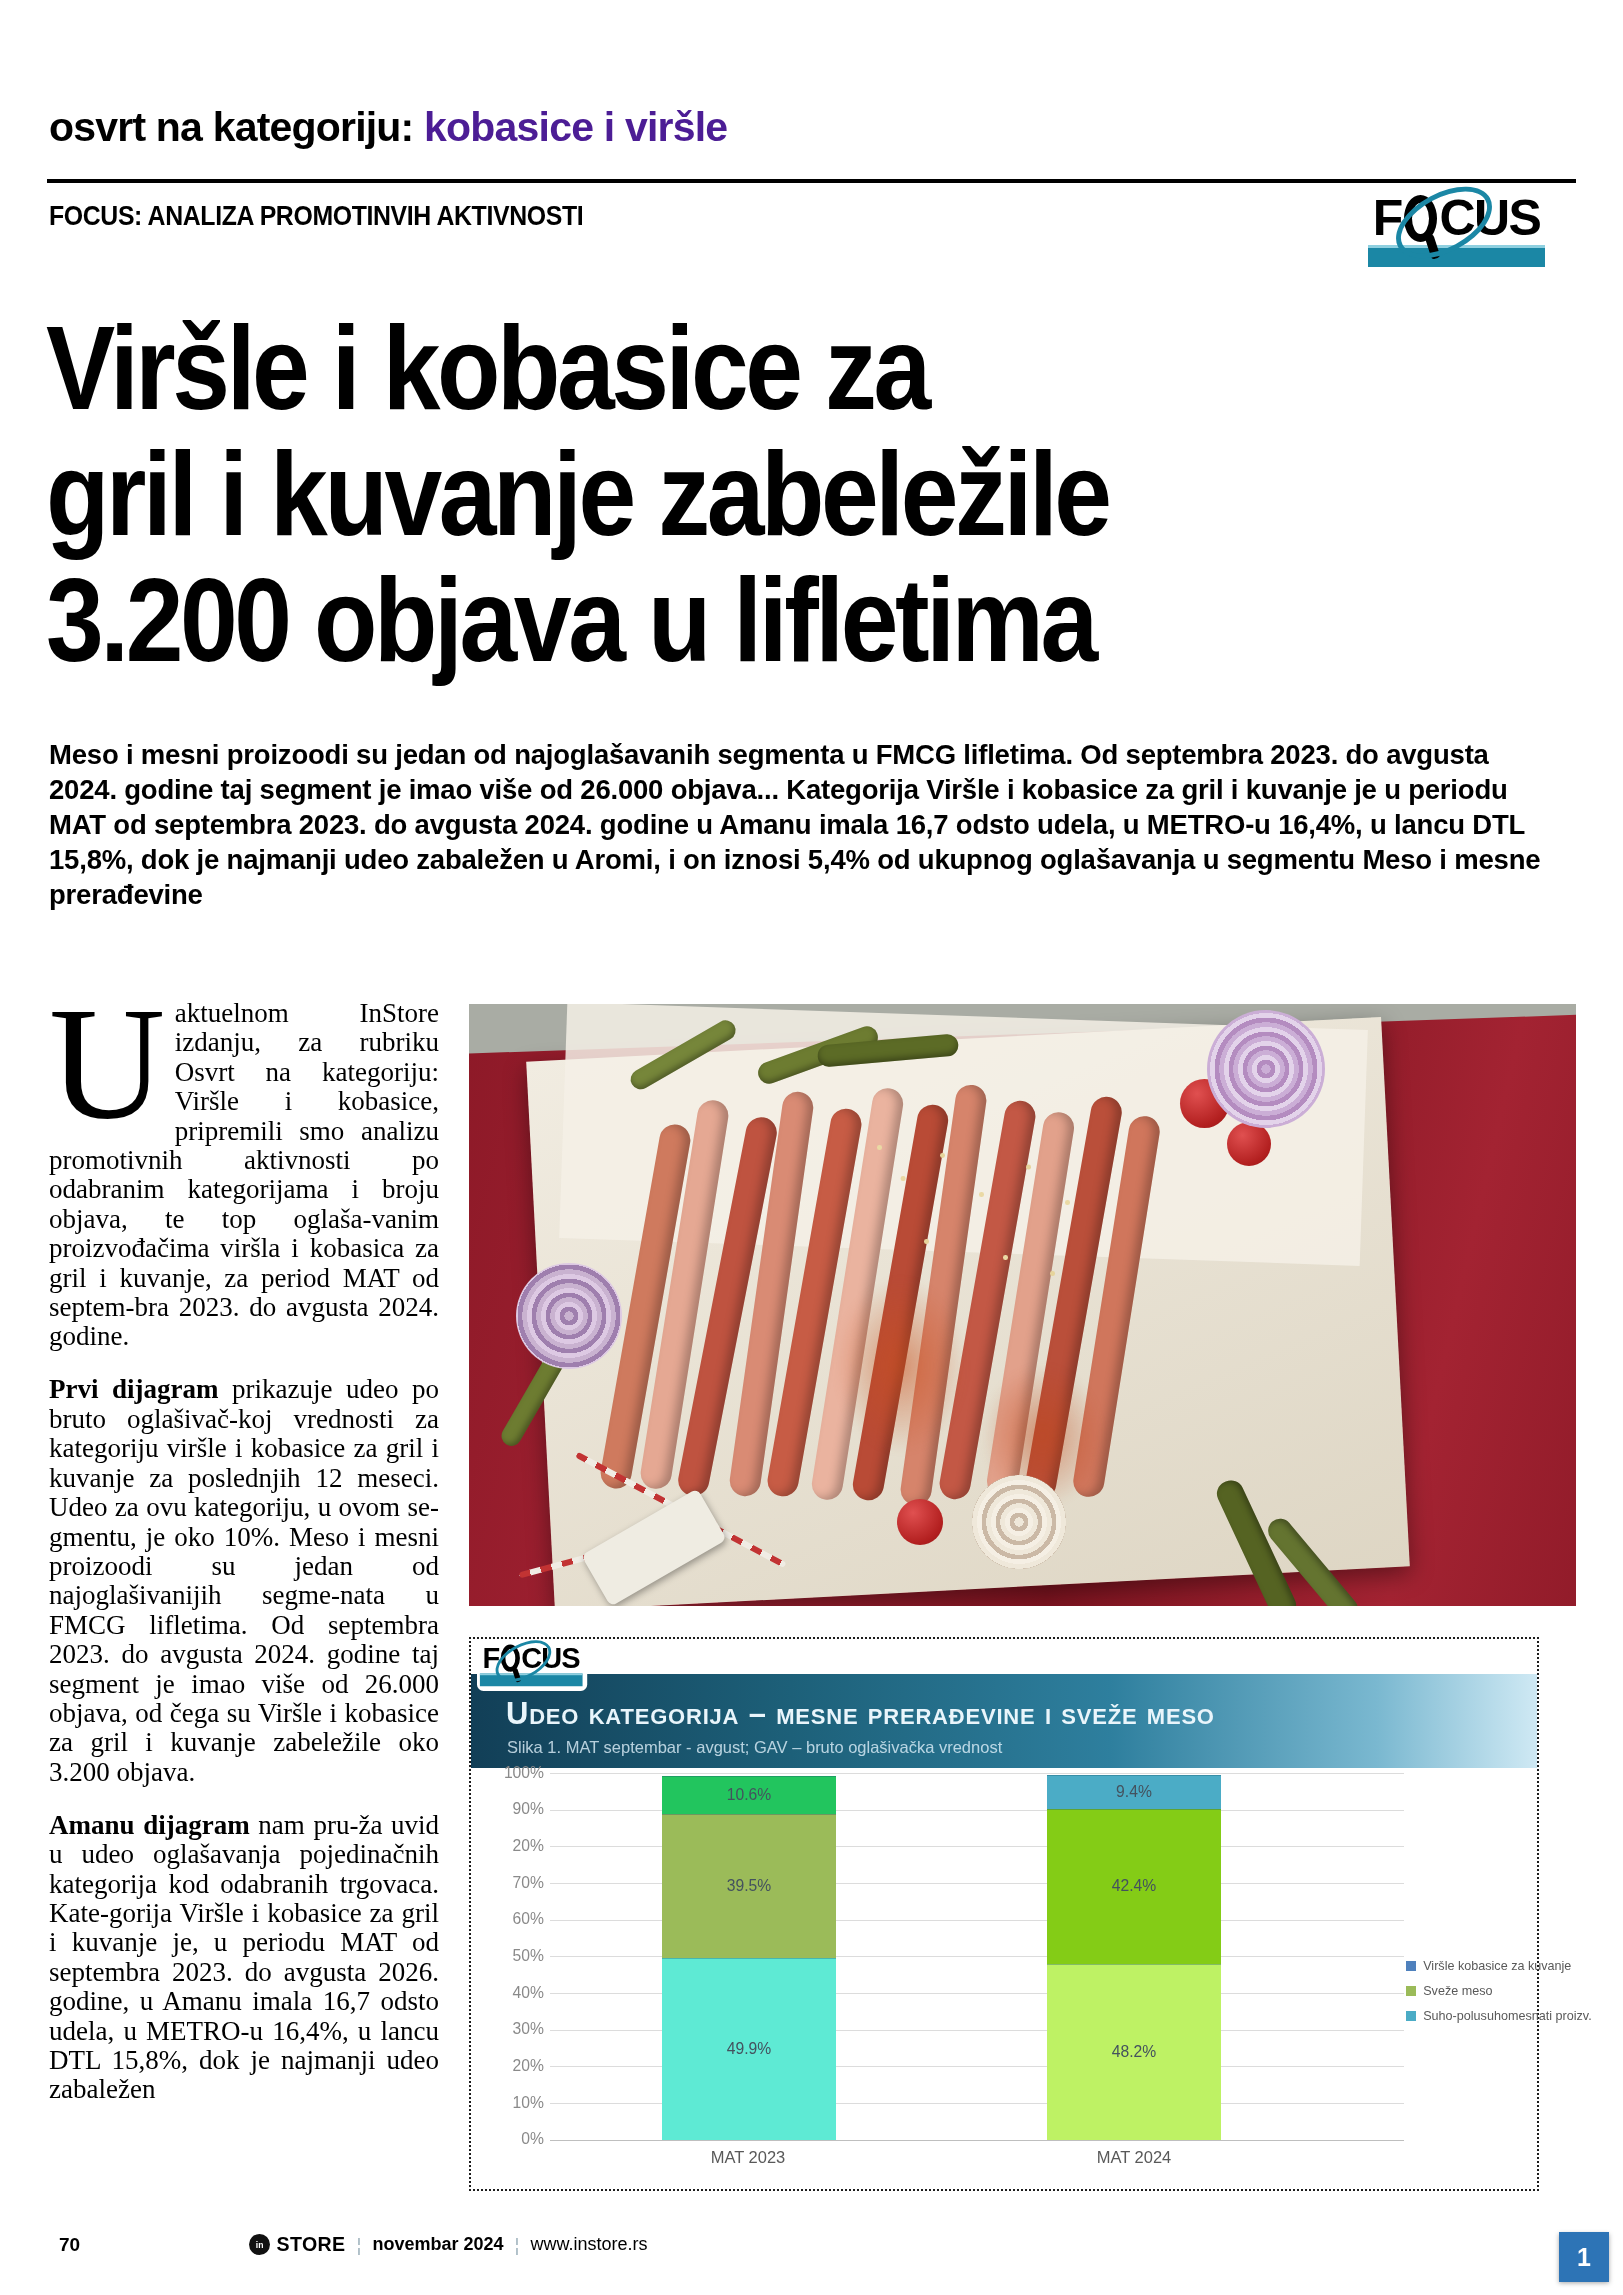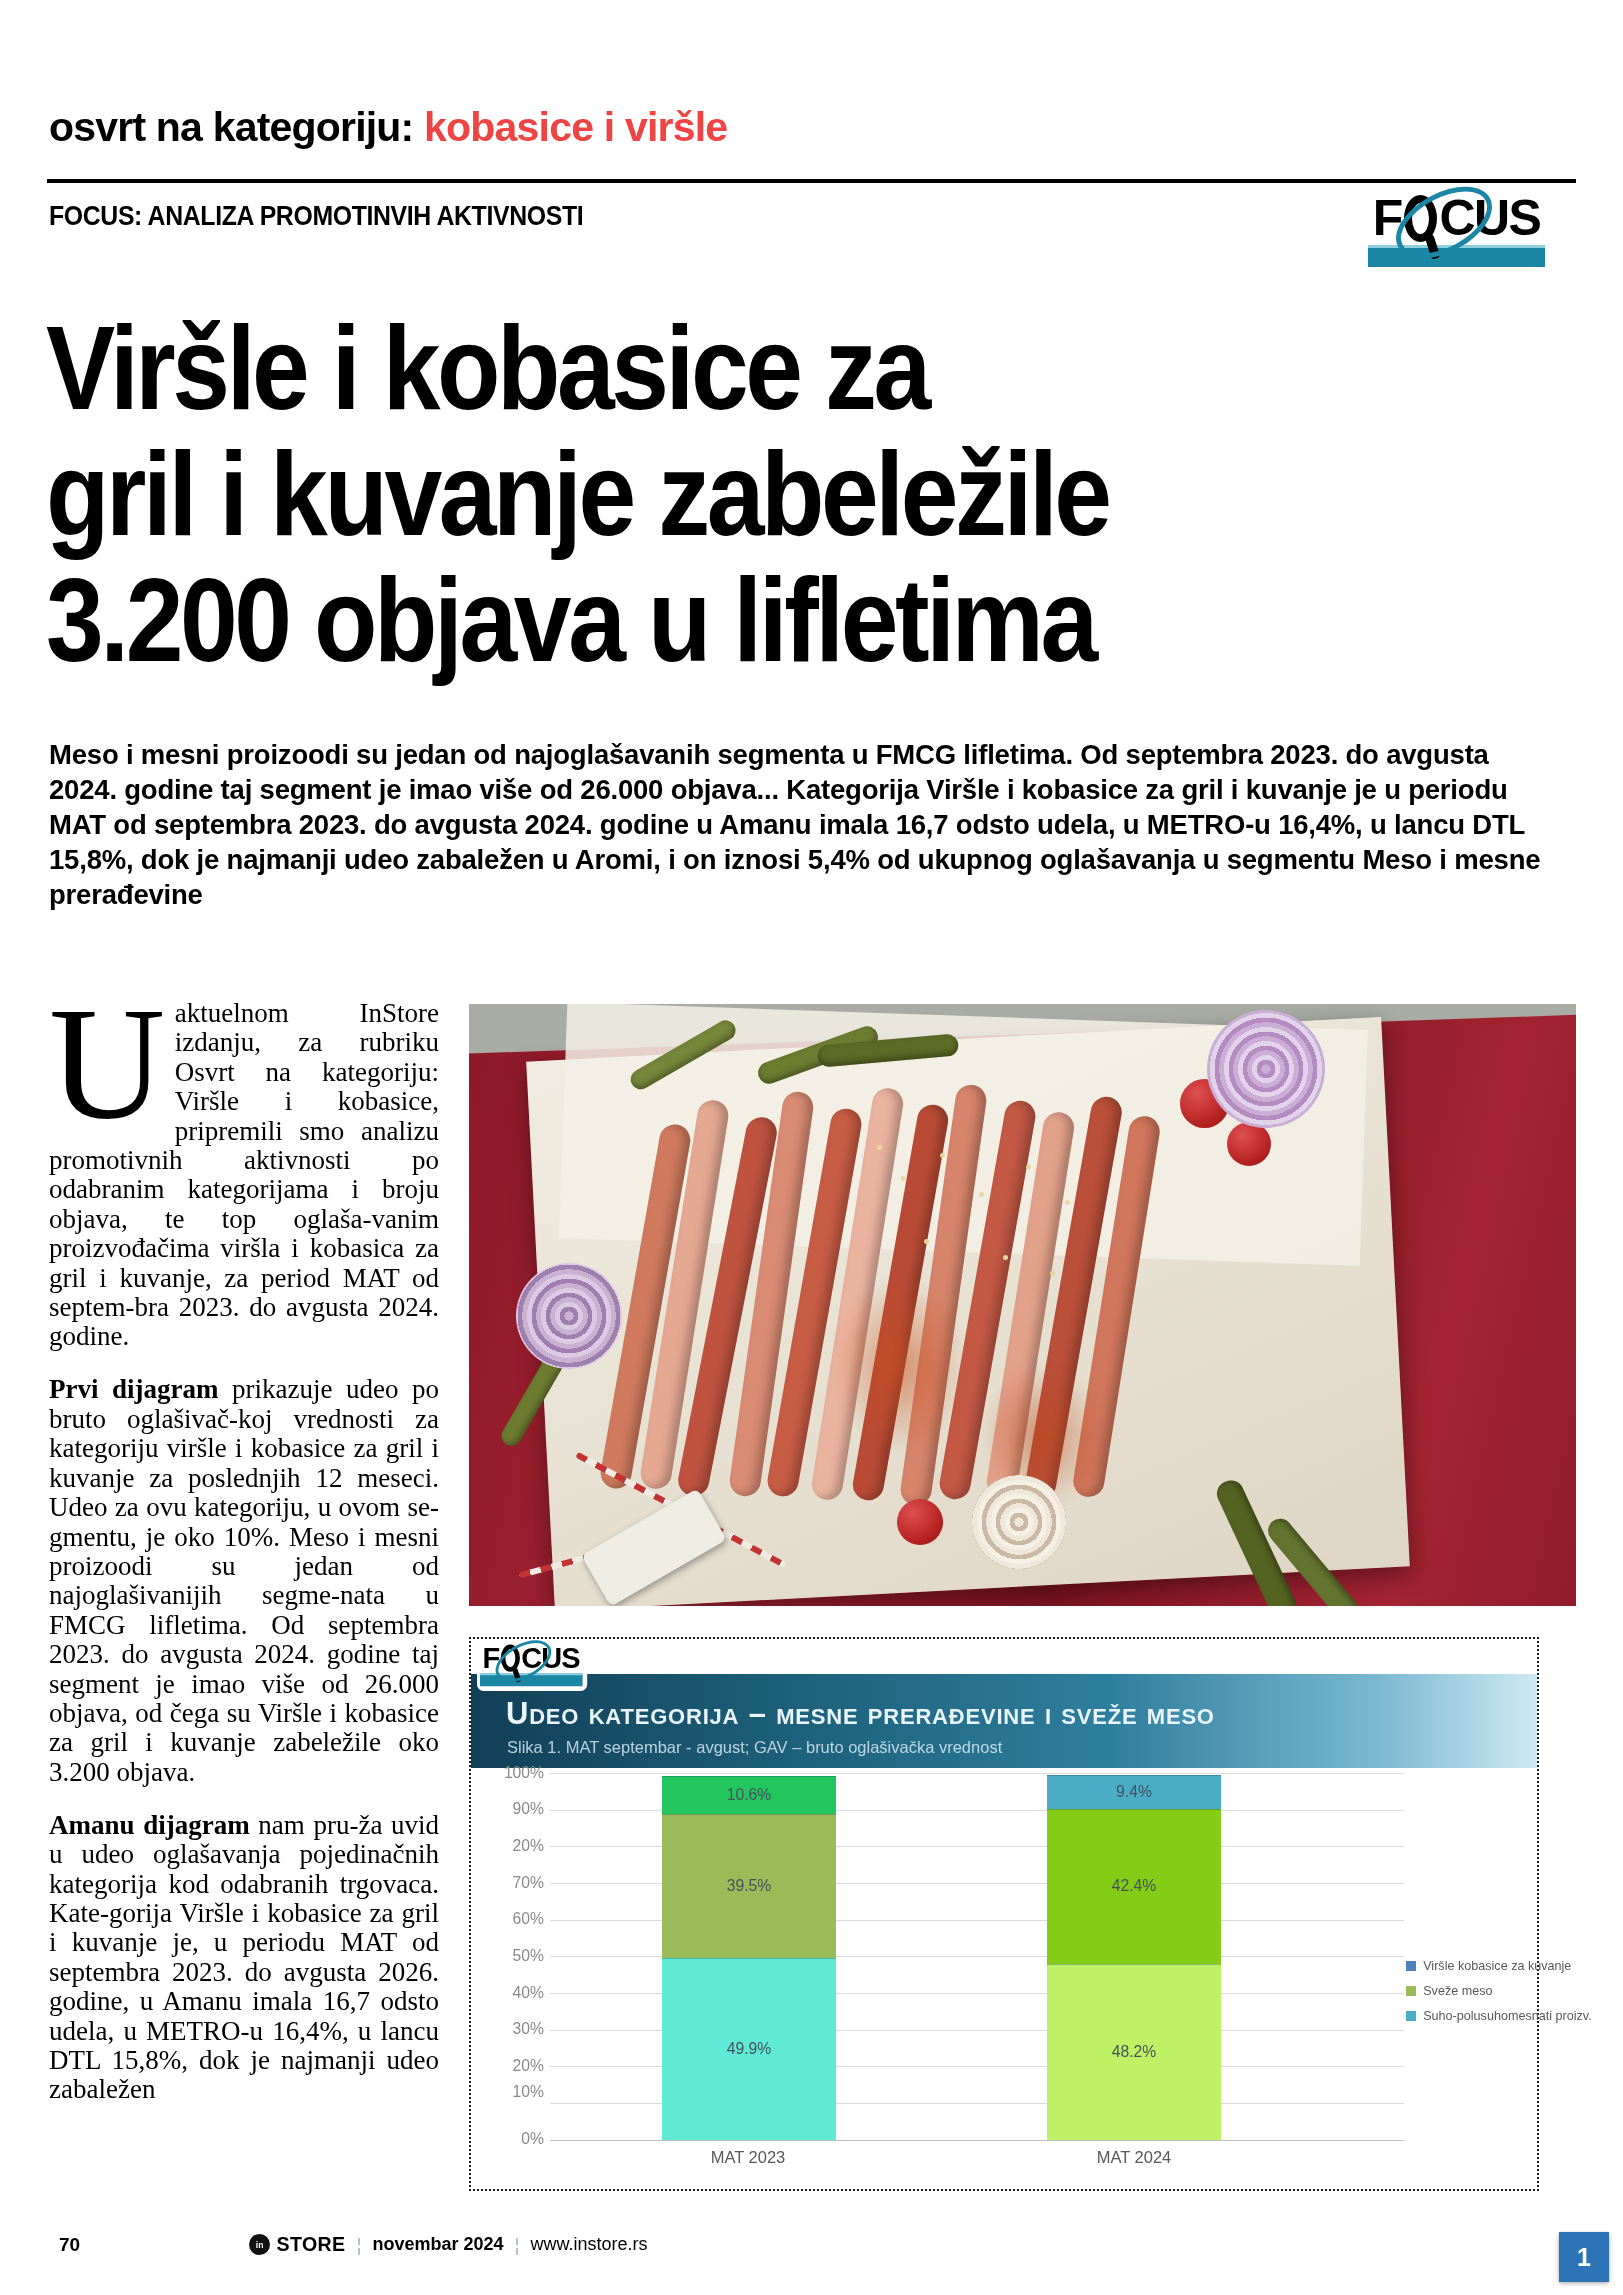--- a/index.html
+++ b/index.html
@@ -2,21 +2,21 @@
 <html style="font-size:12.6px"><head>
 <meta charset="utf-8">
 <style>
   html,body{margin:0;padding:0;background:#e5e5e5;}
   .page{position:relative;width:1623px;height:2295px;background:#ffffff;overflow:hidden;
         font-family:"Liberation Sans",sans-serif;color:#000;}
   .abs{position:absolute;}
 
   
   .kicker{left:49px;top:104px;font-size:41px;font-weight:700;letter-spacing:-0.8px;white-space:nowrap;}
-  .kicker .red{color:#ef4444;}
+  .kicker .red{color:#4c1d95;}
   .rule{left:47px;top:179px;width:1529px;height:3.9px;background:#000;}
   .section-label{left:49px;top:201px;font-size:27px;font-weight:800;white-space:nowrap;
                  transform:scaleX(.92);transform-origin:left top;letter-spacing:-0.4px;}
 
   
   .focus-logo{display:flex;flex-direction:column;align-items:stretch;}
   .focus-word{position:relative;display:flex;align-items:center;font-weight:800;
               font-size:50px;letter-spacing:-1.6px;line-height:50px;z-index:2;padding:0 4.7px;}
   .focus-o{display:inline-block;width:31px;height:31px;border:8.6px solid #000;border-radius:50%;
            margin:0 2.4px;position:relative;background:#fff;}
@@ -179,21 +179,21 @@
   </div>
 
   <div class="abs chartbox">
     <div class="banner"></div>
     <div class="chart-title">Udeo kategorija – mesne prerađevine i sveže meso</div>
     <div class="chart-subtitle">Slika 1. MAT septembar - avgust; GAV – bruto oglašivačka vrednost</div>
     <div class="plot" id="plot">
         <div class="gridline zero" style="top: 367px;"></div>
         <div class="ytick" style="top: 357px;">0%</div>
         <div class="gridline" style="top: 330px;"></div>
-        <div class="ytick" style="top: 310px;">10%</div>
+        <div class="ytick" style="top: 321px;">10%</div>
         <div class="gridline" style="top: 293px;"></div>
         <div class="ytick" style="top: 284px;">20%</div>
         <div class="gridline" style="top: 257px;"></div>
         <div class="ytick" style="top: 247px;">30%</div>
         <div class="gridline" style="top: 220px;"></div>
         <div class="ytick" style="top: 211px;">40%</div>
         <div class="gridline" style="top: 183px;"></div>
         <div class="ytick" style="top: 174px;">50%</div>
         <div class="gridline" style="top: 147px;"></div>
         <div class="ytick" style="top: 137px;">60%</div>

